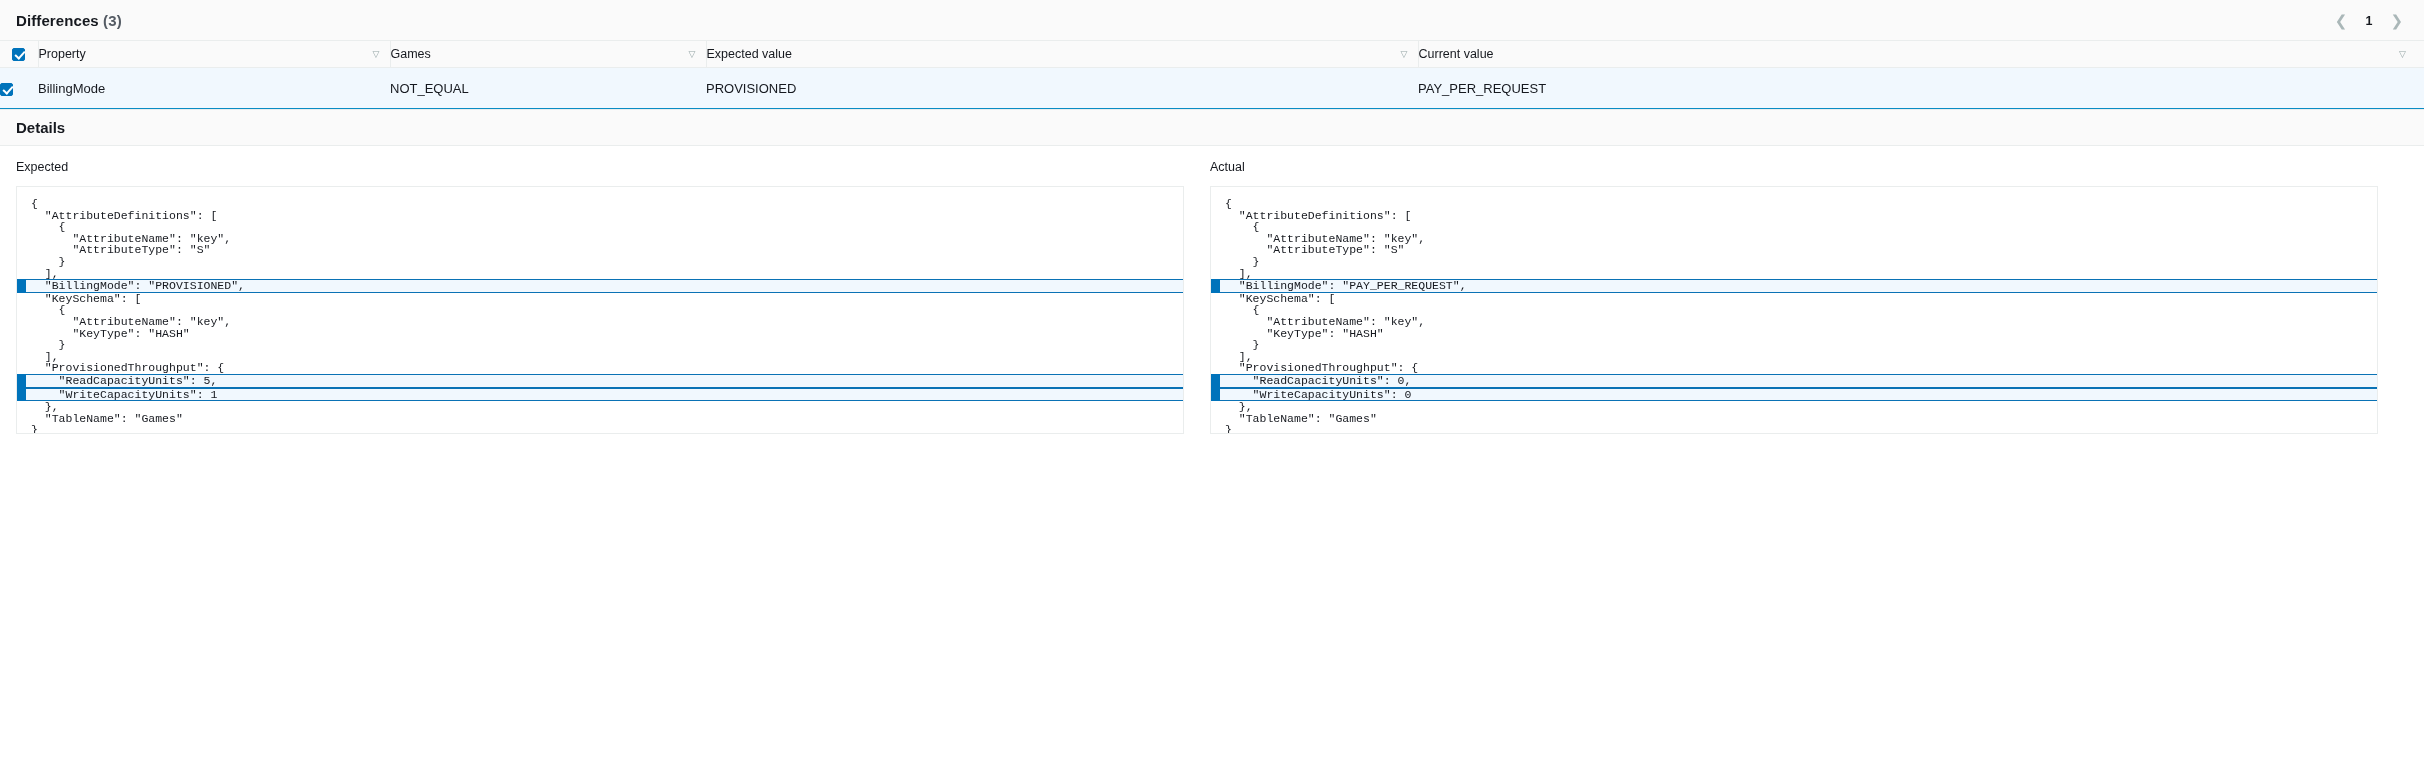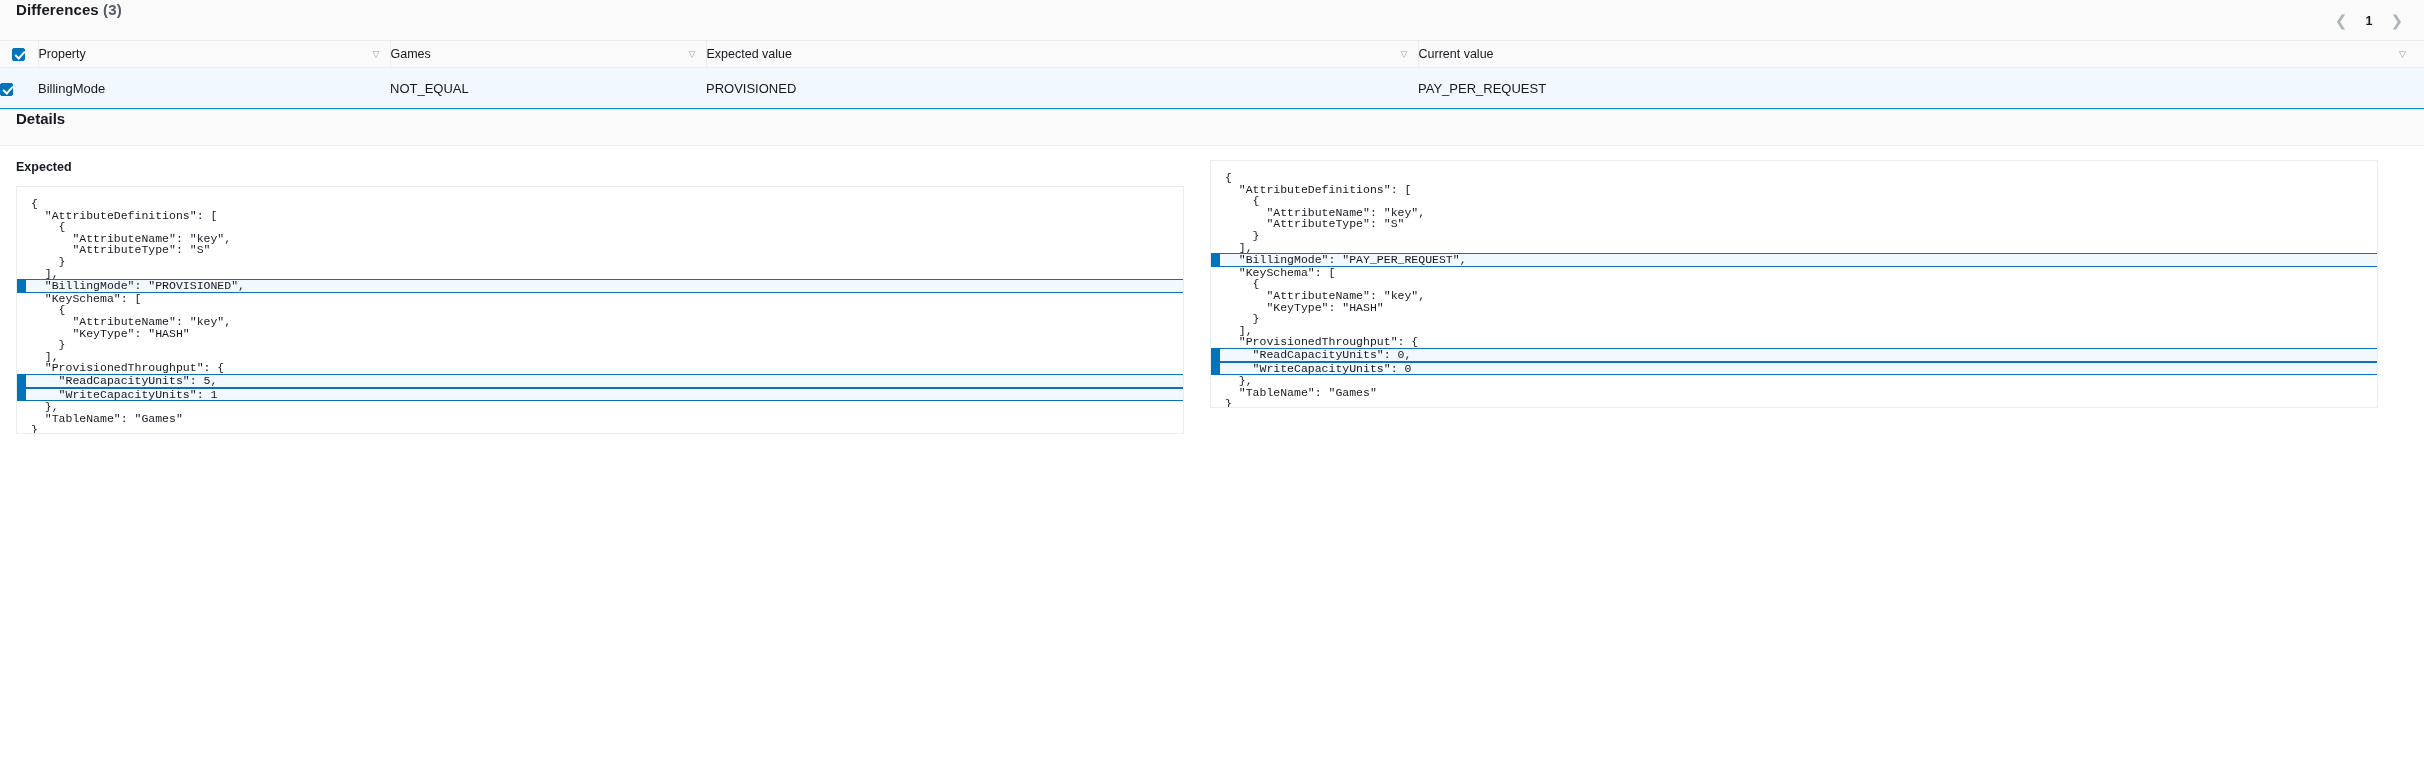--- a/index.html
+++ b/index.html
@@ -11,20 +11,21 @@
     font-family: "Liberation Sans", sans-serif;
     color: #16191f;
     overflow: hidden;
   }
 
   
   .diff-header {
     height: 40px;
     background: #fafafa;
     display: flex;
+    align-items: center;
     justify-content: space-between;
     padding: 1px 18px 0 16px;
   }
   .diff-title {
     font-size: 15px;
     font-weight: bold;
     color: #16191f;
     letter-spacing: .1px;
   }
   .diff-count { font-weight: bold; color: #545b64; }
@@ -122,42 +123,42 @@
     border: solid #ffffff;
     border-width: 0 2px 2px 0;
     transform: rotate(42deg);
   }
 
   
   .details-header {
     height: 37px;
     background: #fafafa;
     display: flex;
-    align-items: flex-start;
+    align-items: center;
     padding-left: 16px;
     border-top: 1px solid #eaeded;
     border-bottom: 1px solid #eaeded;
   }
   .details-title {
     font-size: 15px;
     font-weight: bold;
     color: #16191f;
   }
 
   .panels {
     display: flex;
     padding: 14px 16px 0 16px;
     gap: 26px;
     background: #ffffff;
   }
   .panel { width: 1168px; }
 
   .panel-label {
     font-size: 12.5px;
-    font-weight: bold;
+    font-weight: normal;
     color: #16191f;
     margin-bottom: 12px;
   }
 
   .code-box {
     border: 1px solid #eaeded;
     background: #ffffff;
     padding: 11px 0 11px 0;
     height: 248px;
     overflow: hidden;
@@ -275,20 +276,21 @@
         <div class="code-line">  ],</div>
         <div class="code-line">  "ProvisionedThroughput": {</div>
         <div class="code-line hl">    "ReadCapacityUnits": 5,</div>
         <div class="code-line hl">    "WriteCapacityUnits": 1</div>
         <div class="code-line">  },</div>
         <div class="code-line">  "TableName": "Games"</div>
         <div class="code-line">}</div>
       </div>
   </div>
   <div class="panel">
+    <div class="panel-label">Actual</div>
     <div class="code-box" id="actual-code">
         <div class="code-line">{</div>
         <div class="code-line">  "AttributeDefinitions": [</div>
         <div class="code-line">    {</div>
         <div class="code-line">      "AttributeName": "key",</div>
         <div class="code-line">      "AttributeType": "S"</div>
         <div class="code-line">    }</div>
         <div class="code-line">  ],</div>
         <div class="code-line hl">  "BillingMode": "PAY_PER_REQUEST",</div>
         <div class="code-line">  "KeySchema": [</div>

